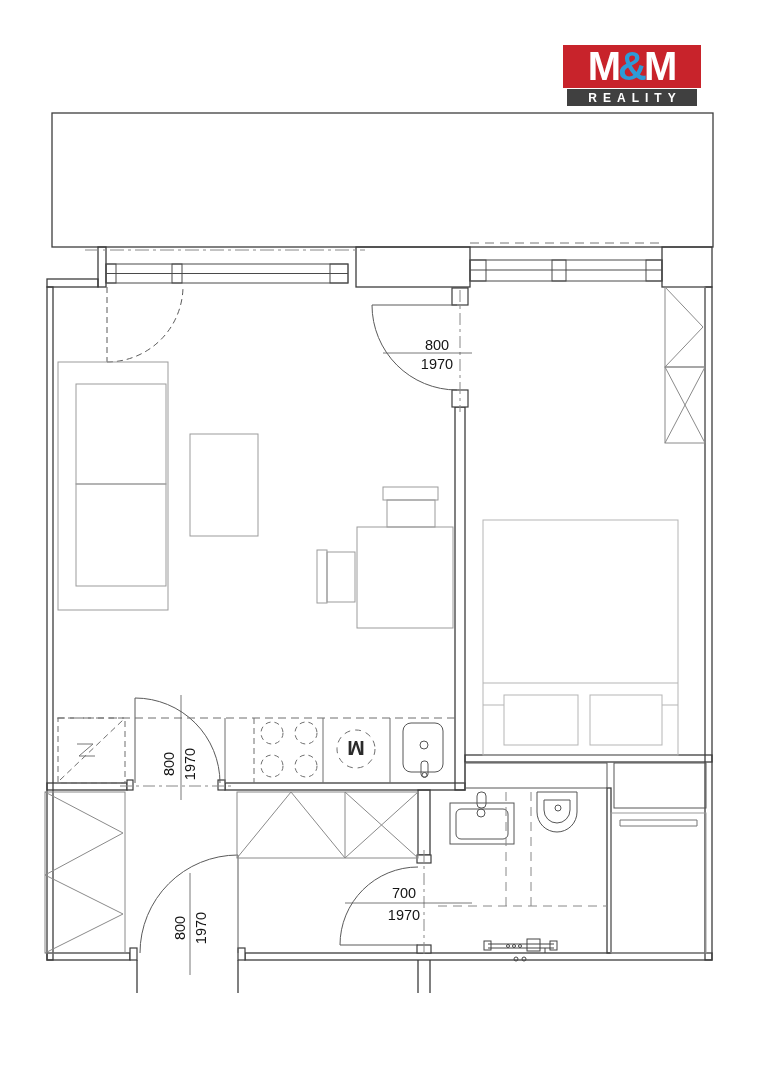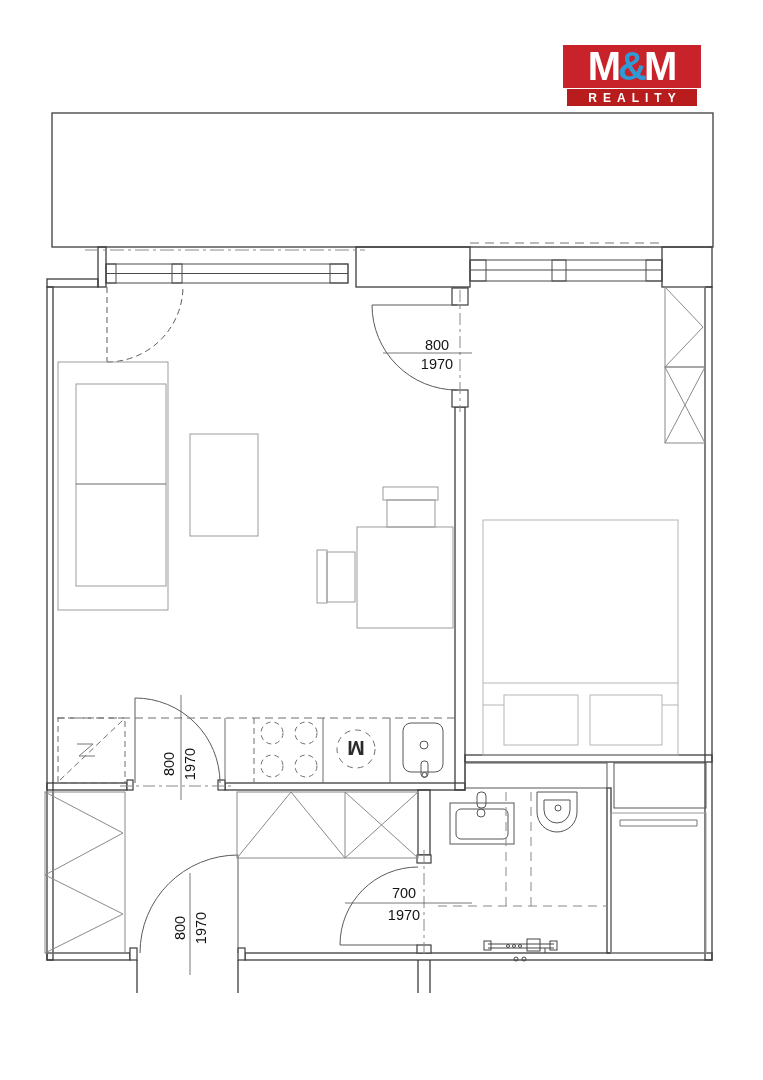--- a/index.html
+++ b/index.html
@@ -2,21 +2,21 @@
 <html><head>
 <meta charset="utf-8">
 <style>
   html,body{margin:0;padding:0;background:#fff;}
   .canvas{position:relative;width:763px;height:1080px;background:#ffffff;overflow:hidden;
           font-family:"Liberation Sans",sans-serif;}
   .logo{position:absolute;left:563px;top:45px;width:138px;}
   .logo-top{width:138px;height:43px;background:#c8232b;display:flex;align-items:center;justify-content:center;
             font-weight:bold;font-size:40px;line-height:43px;letter-spacing:-1px;color:#fff;}
   .logo-top .amp{color:#2e9bd6;margin:0 -2px;}
-  .logo-bar{width:130px;height:17px;margin:1px auto 0 auto;background:#b91c1c;display:flex;align-items:center;
+  .logo-bar{width:130px;height:17px;margin:1px auto 0 auto;background:#404040;display:flex;align-items:center;
             justify-content:center;color:#fff;font-weight:bold;font-size:12px;letter-spacing:6px;text-indent:6px;}
   svg text.dim{font-family:"Liberation Sans",sans-serif;font-size:14.5px;fill:#141414;}
   svg text.appl{font-family:"Liberation Sans",sans-serif;font-size:21px;font-weight:bold;fill:#2a2a2a;}
 </style>
 </head>
 <body>
 
 <div class="canvas">
 
   

